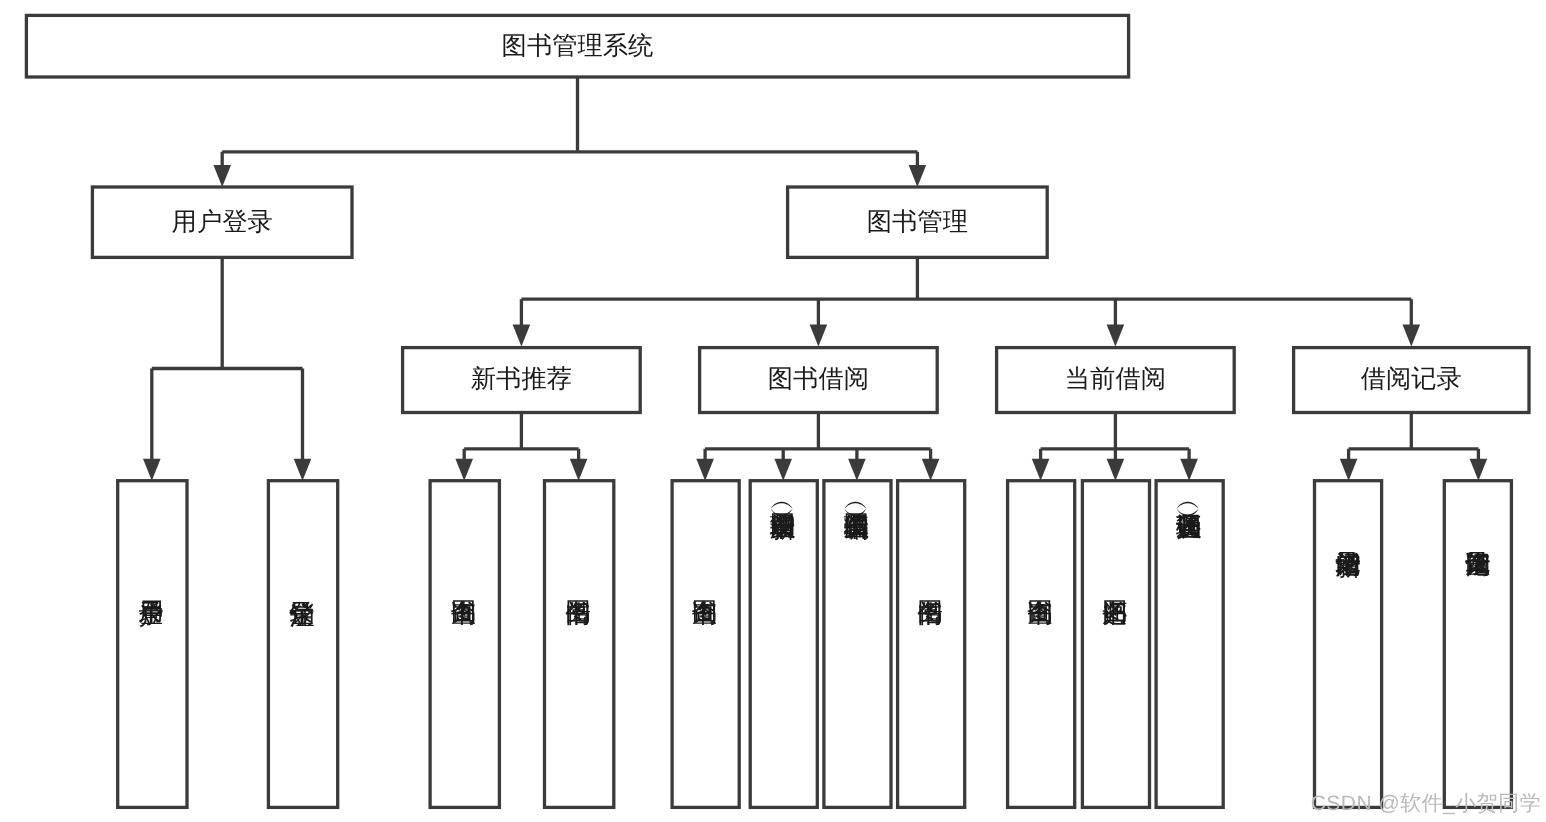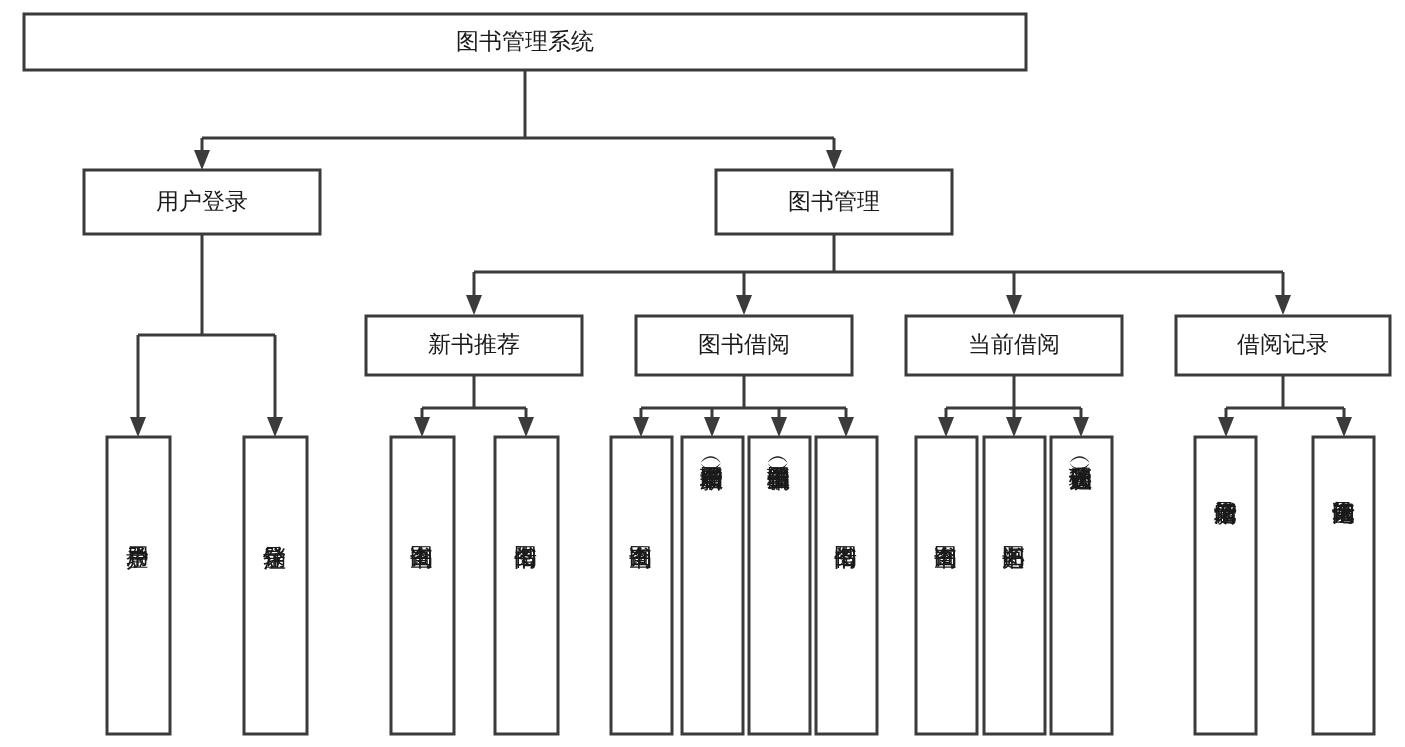--- a/index.html
+++ b/index.html
@@ -246,13 +246,14 @@
       <text class="node-label-v" x="1222" y="483">新增借阅记录</text>
     </g>
 
     <g>
       <rect class="node-rect" x="1309" y="437" width="61" height="297"></rect>
       <text class="node-label-v" x="1340" y="483">查询借阅记录</text>
     </g>
 
   </svg>
 
+  <div class="watermark">CSDN @软件_小贺同学</div>
 </div>
 
 </body></html>

